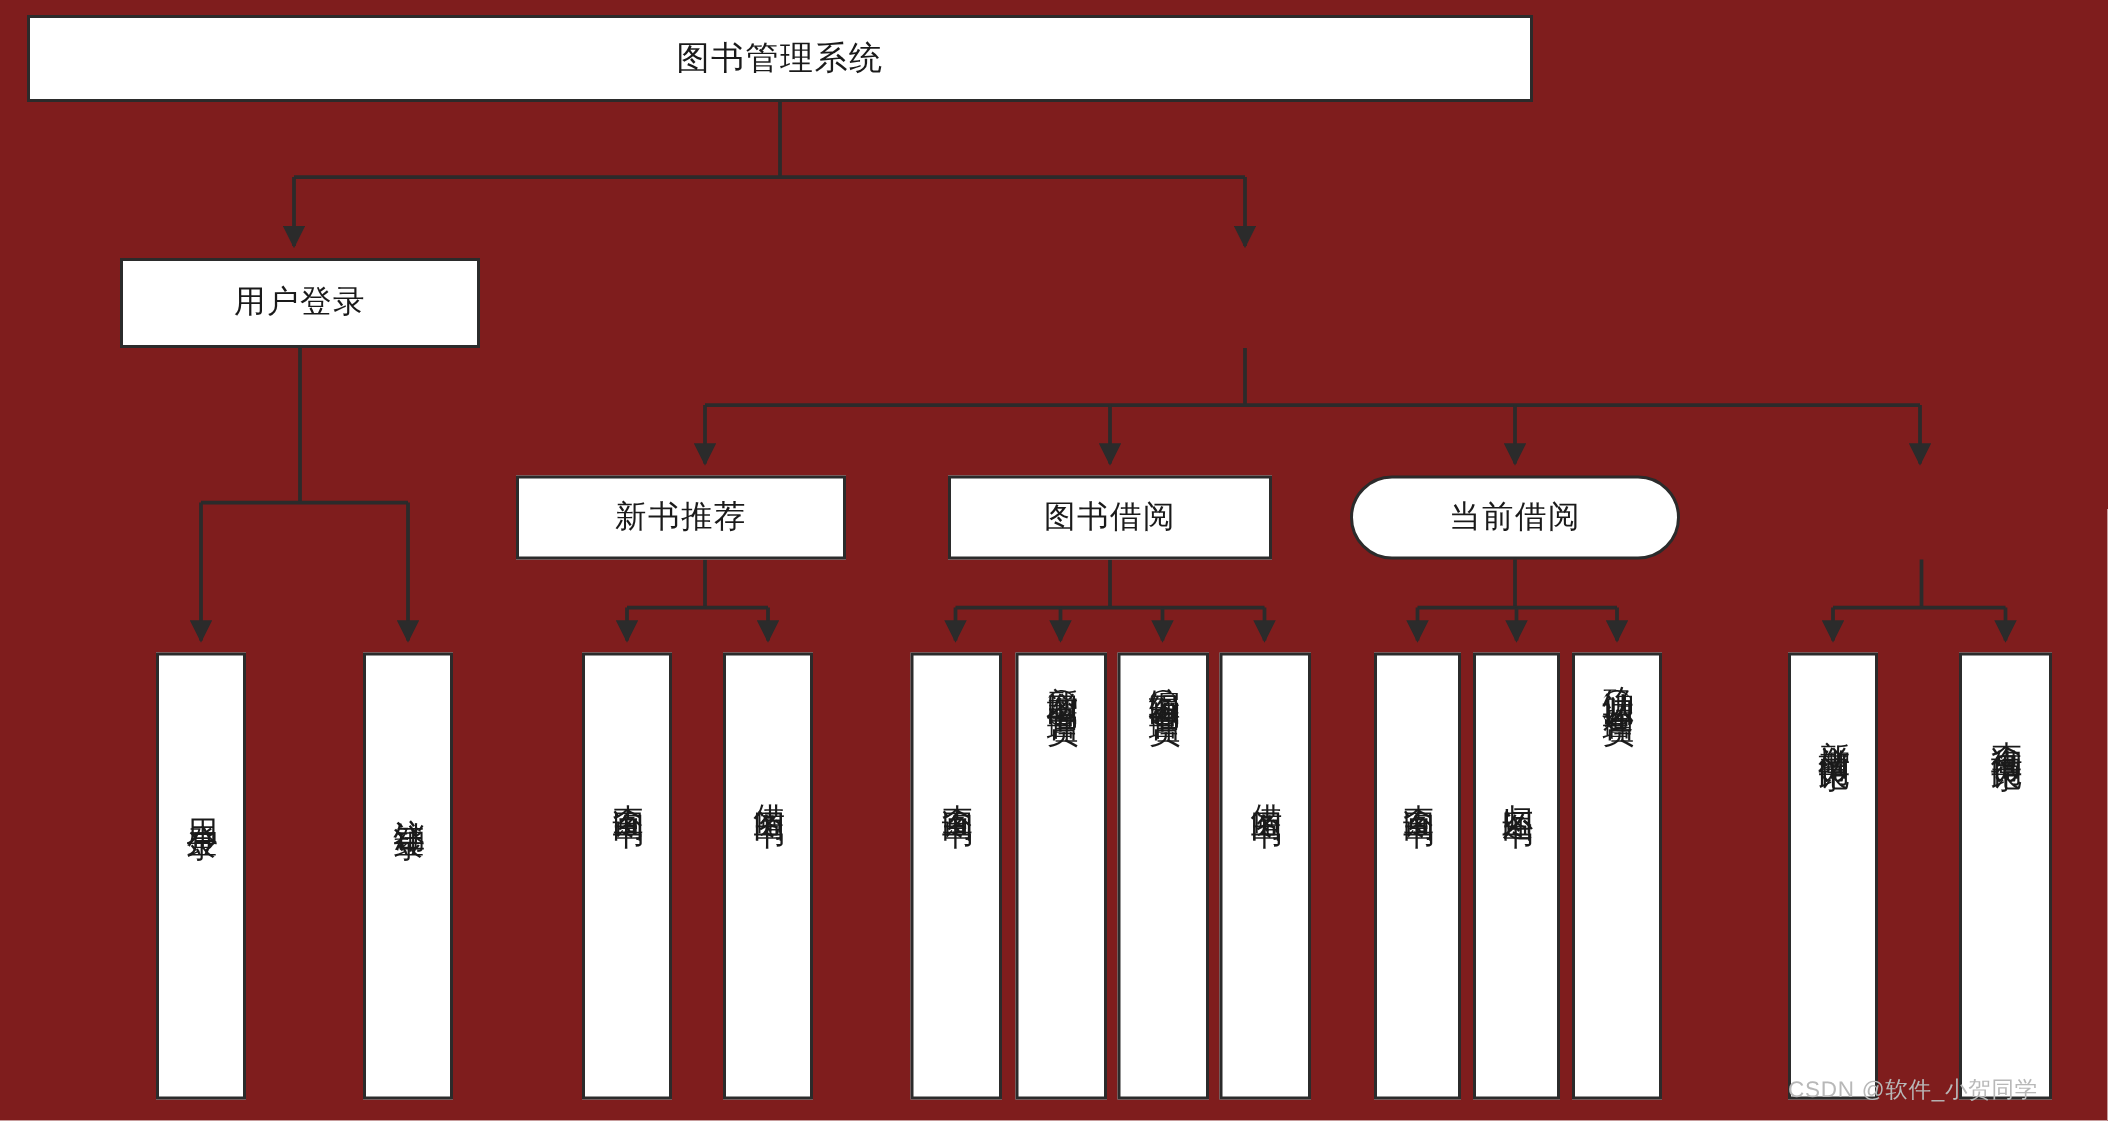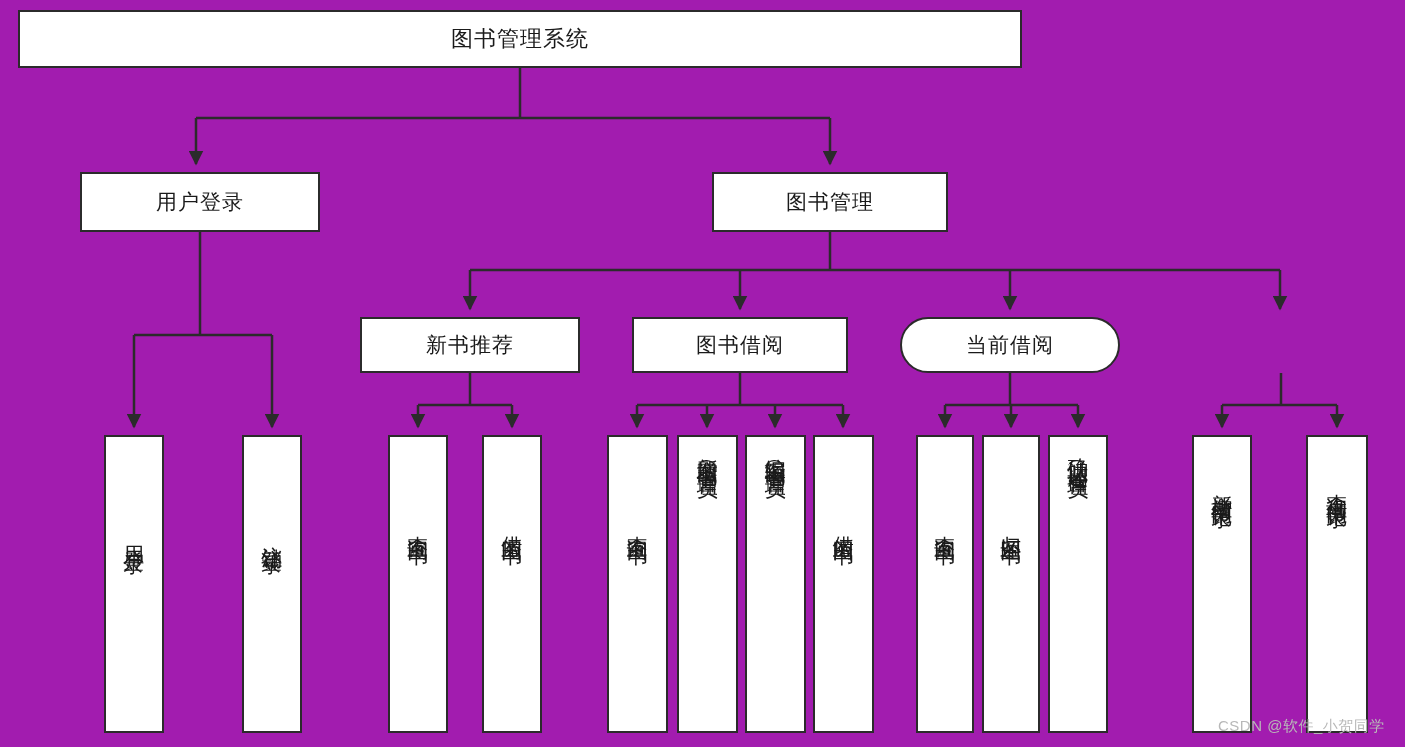--- a/index.html
+++ b/index.html
@@ -7,21 +7,21 @@
     padding: 0;
     background: #ffffff;
   }
   body {
     font-family: "Liberation Sans", "DejaVu Sans", sans-serif;
   }
   #canvas {
     position: relative;
     width: 1405px;
     height: 747px;
-    background: #a21caf;
+    background: #7f1d1d;
     overflow: hidden;
   }
   svg.edges {
     position: absolute;
     left: 0;
     top: 0;
     width: 1405px;
     height: 747px;
   }
   .node {
@@ -119,25 +119,22 @@
     </g>
   </svg>
 
   <div class="node horiz root" style="left:18px; top:10px; width:1004px; height:58px;">
     <span class="label">图书管理系统</span>
   </div>
 
   <div class="node horiz" style="left:80px; top:172px; width:240px; height:60px;">
     <span class="label">用户登录</span>
   </div>
-  <div class="node horiz" style="left:712px; top:172px; width:236px; height:60px;">
-    <span class="label">图书管理</span>
-  </div>
 
-  <div class="node horiz" style="left:360px; top:317px; width:220px; height:56px;">
+  <div class="node horiz" style="left:344px; top:317px; width:220px; height:56px;">
     <span class="label">新书推荐</span>
   </div>
   <div class="node horiz" style="left:632px; top:317px; width:216px; height:56px;">
     <span class="label">图书借阅</span>
   </div>
   <div class="node horiz" style="left:900px; top:317px; width:220px; height:56px;border-radius:28px;">
     <span class="label">当前借阅</span>
   </div>
 
   <div class="node vert" style="left:104px; top:435px; width:60px; height:298px; padding-top:92px;">
@@ -173,15 +170,15 @@
   <div class="node vert" style="left:1048px; top:435px; width:60px; height:298px; padding-top:4px;">
     <span class="label">确认归还（管理员）</span>
   </div>
   <div class="node vert" style="left:1192px; top:435px; width:60px; height:298px; padding-top:40px;">
     <span class="label">新增借阅记录</span>
   </div>
   <div class="node vert" style="left:1306px; top:435px; width:62px; height:298px; padding-top:40px;">
     <span class="label">查询借阅记录</span>
   </div>
 
-  <div class="watermark" style="left:1192px; top:717px;padding-left:26px;">CSDN @软件_小贺同学</div>
+  <div class="watermark" style="left:1192px; top:717px;">CSDN @软件_小贺同学</div>
 
 </div>
 
 </body></html>

